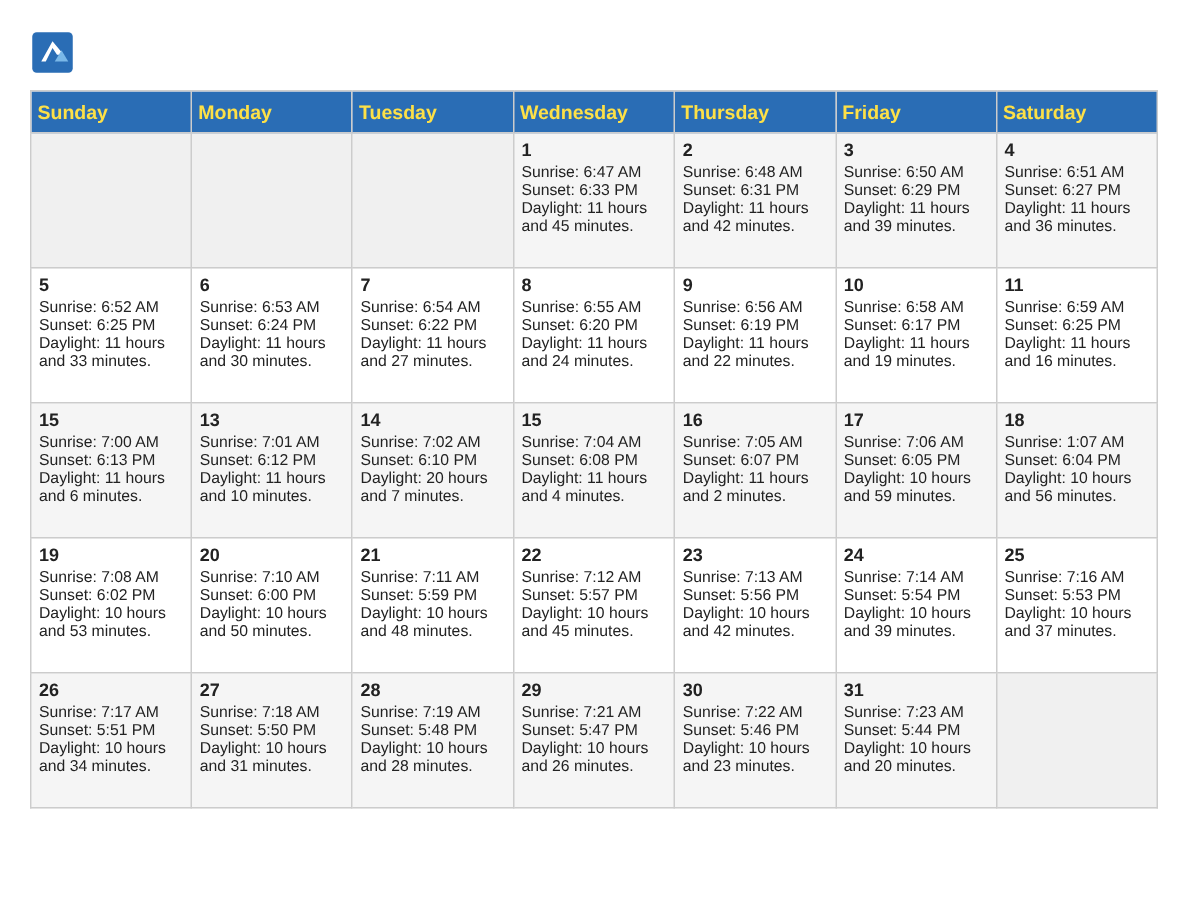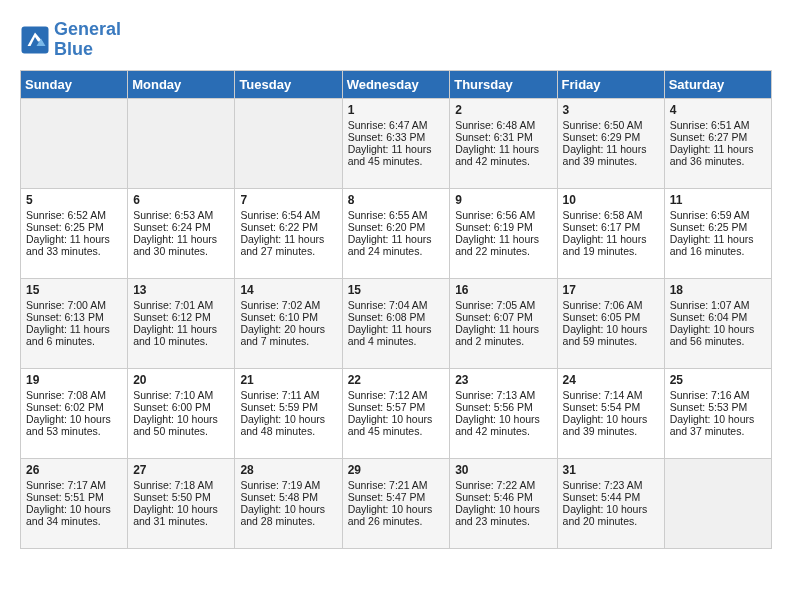--- a/index.html
+++ b/index.html
@@ -46,21 +46,21 @@
       font-size: 15px;
       color: #333;
     }
     table {
       width: 100%;
       border-collapse: collapse;
       font-size: 11px;
     }
     thead tr th {
       background-color: #2a6db5;
-      color: #ffffff;
+      color: #fde047;
       padding: 6px 4px;
       text-align: left;
       font-size: 13px;
       font-weight: bold;
       border: 1px solid #ccc;
     }
     tbody tr td {
       border: 1px solid #ccc;
       vertical-align: top;
       padding: 4px 5px;
@@ -88,24 +88,20 @@
 </head>
 <body>
 
 <div class="header">
   <div class="logo">
     <svg class="logo-icon" viewBox="0 0 40 40">
       <rect x="2" y="2" width="36" height="36" rx="4" fill="#2a6db5"></rect>
       <polygon points="10,28 20,10 30,22 24,22 20,16 14,28" fill="white"></polygon>
       <polygon points="22,28 28,18 34,28" fill="#7ab8e8"></polygon>
     </svg>
-    <div class="logo-text">
-      <div><span>General</span></div>
-      <div><span style="color:#3a7abf">Blue</span></div>
-    </div>
   </div>
 </div>
 
 <table>
   <thead>
     <tr>
     <th>Sunday</th>
         <th>Monday</th>
         <th>Tuesday</th>
         <th>Wednesday</th>

